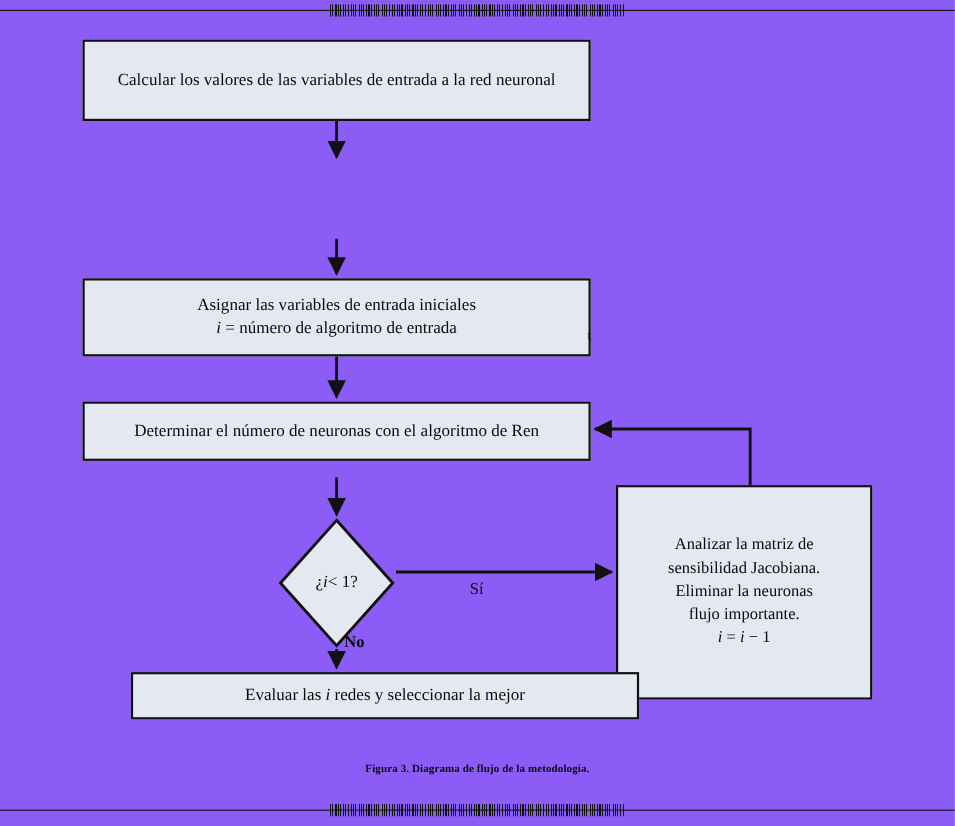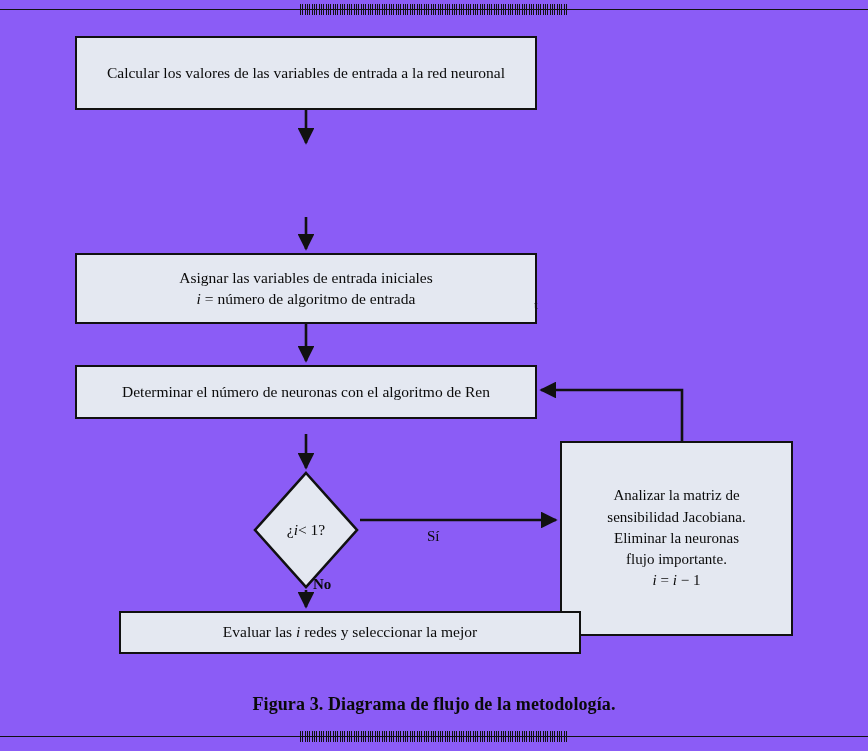--- a/index.html
+++ b/index.html
@@ -132,21 +132,21 @@
   #label-si { left: 427px; top: 528px; text-align: right; }
   #label-no { left: 313px; top: 576px; font-weight: bold; }
 
   
   #caption {
     position: absolute;
     left: 0;
     top: 694px;
     width: 868px;
     text-align: center;
-    font-size: 18px;
+    font-size: 10px;
     font-weight: bold;
     letter-spacing: 0.1px;
   }
 
   i { font-style: italic; }
 </style>
 </head>
 <body>
 
 <div id="page">

